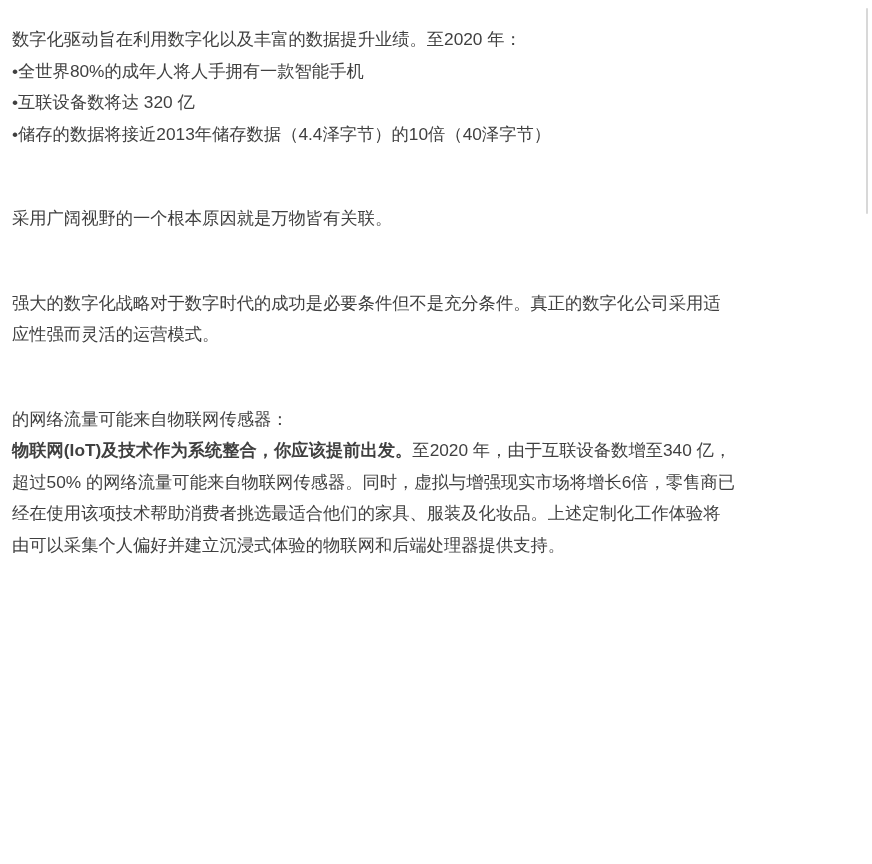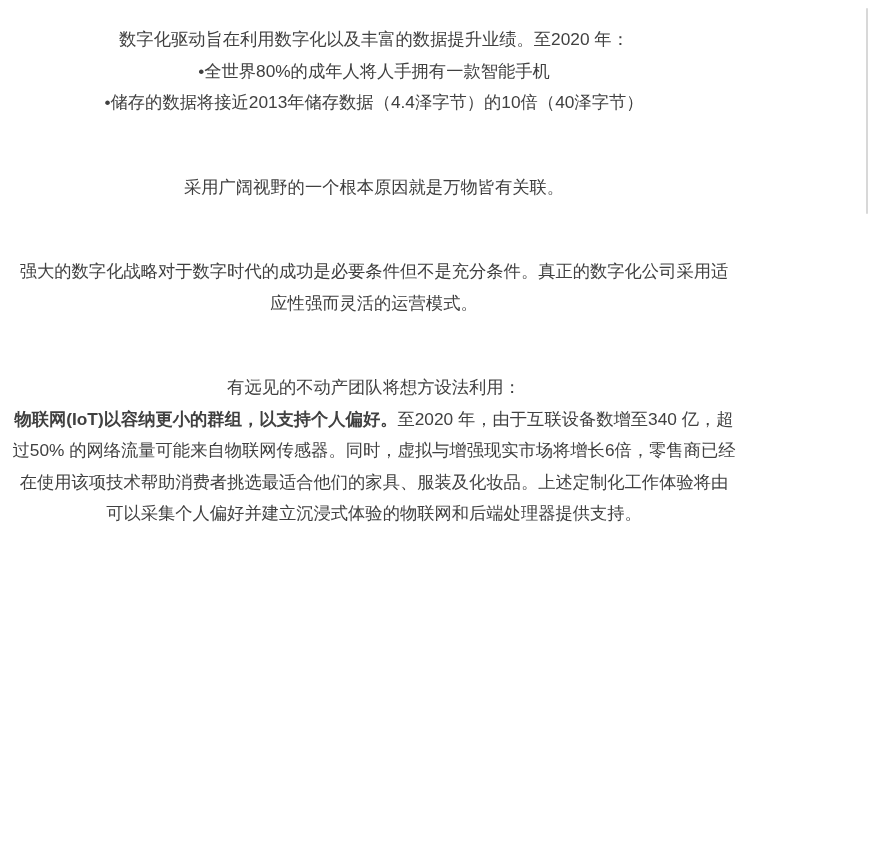--- a/index.html
+++ b/index.html
@@ -15,21 +15,21 @@
     overflow: hidden;
     font-family: "Liberation Sans", "DejaVu Sans", sans-serif;
   }
   .content {
     box-sizing: border-box;
     width: 748px;
     padding: 24px 12px 0 12px;
     color: #404040;
     font-size: 17.3px;
     line-height: 31.5px;
-    text-align: center;
+    text-align: left;
     word-break: break-word;
   }
   .content p {
     margin: 0;
     padding: 0;
   }
   .content p.para {
     margin-top: 53px;
   }
   .content p.tight {
@@ -48,28 +48,29 @@
   }
 </style>
 </head>
 <body style="background: rgb(255, 255, 255);">
 
 <div class="page">
   <div class="content" style="color: rgb(64, 64, 64);">
 
     <p class="line">数字化驱动旨在利用数字化以及丰富的数据提升业绩。至2020 年：</p>
     <p class="line">•全世界80%的成年人将人手拥有一款智能手机</p>
+    <p class="line">•互联设备数将达 320 亿</p>
     <p class="line">•储存的数据将接近2013年储存数据（4.4泽字节）的10倍（40泽字节）</p>
 
     <p class="para">采用广阔视野的一个根本原因就是万物皆有关联。</p>
 
 
 
     <p class="para">强大的数字化战略对于数字时代的成功是必要条件但不是充分条件。真正的数字化公司采用适应性强而灵活的运营模式。</p>
 
-    <p class="para">有远见的不动产团队将想方设法利用：</p>
+    <p class="para">的网络流量可能来自物联网传感器：</p>
 
-    <p class="tight"><span class="iot-bold">物联网(IoT)以容纳更小的群组，以支持个人偏好。</span><span>至2020 年，由于互联设备数增至340 亿，超过50% 的网络流量可能来自物联网传感器。同时，虚拟与增强现实市场将增长6倍，零售商已经在使用该项技术帮助消费者挑选最适合他们的家具、服装及化妆品。上述定制化工作体验将由可以采集个人偏好并建立沉浸式体验的物联网和后端处理器提供支持。</span></p>
+    <p class="tight"><span class="iot-bold">物联网(IoT)及技术作为系统整合，你应该提前出发。</span><span>至2020 年，由于互联设备数增至340 亿，超过50% 的网络流量可能来自物联网传感器。同时，虚拟与增强现实市场将增长6倍，零售商已经在使用该项技术帮助消费者挑选最适合他们的家具、服装及化妆品。上述定制化工作体验将由可以采集个人偏好并建立沉浸式体验的物联网和后端处理器提供支持。</span></p>
 
   </div>
 
   <div class="scroll-thumb" style="background: rgb(216, 216, 216);"></div>
 </div>
 
 </body></html>

